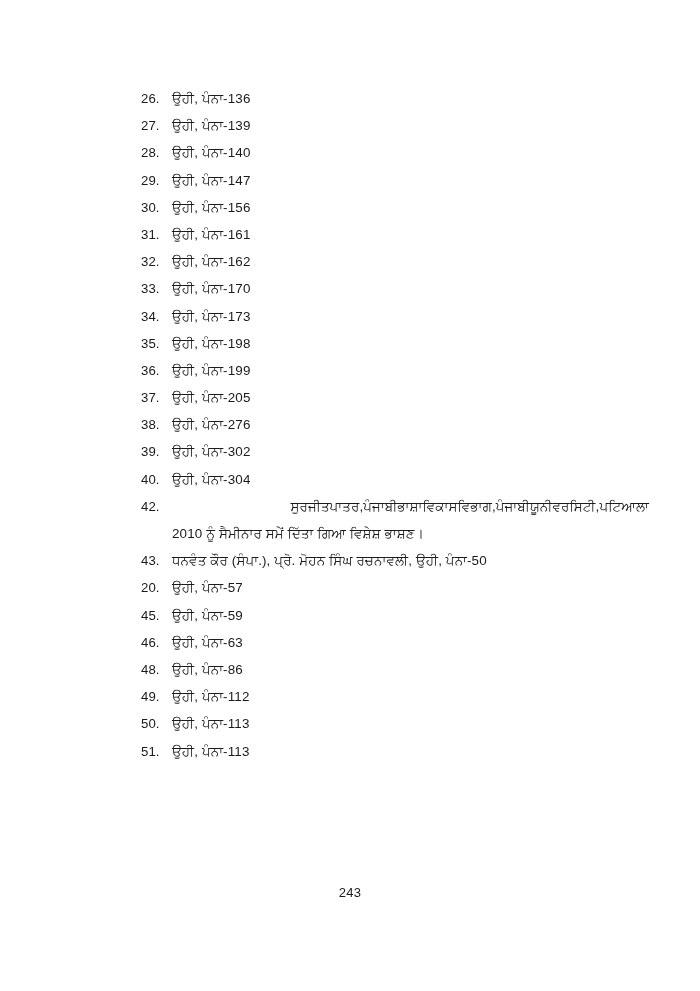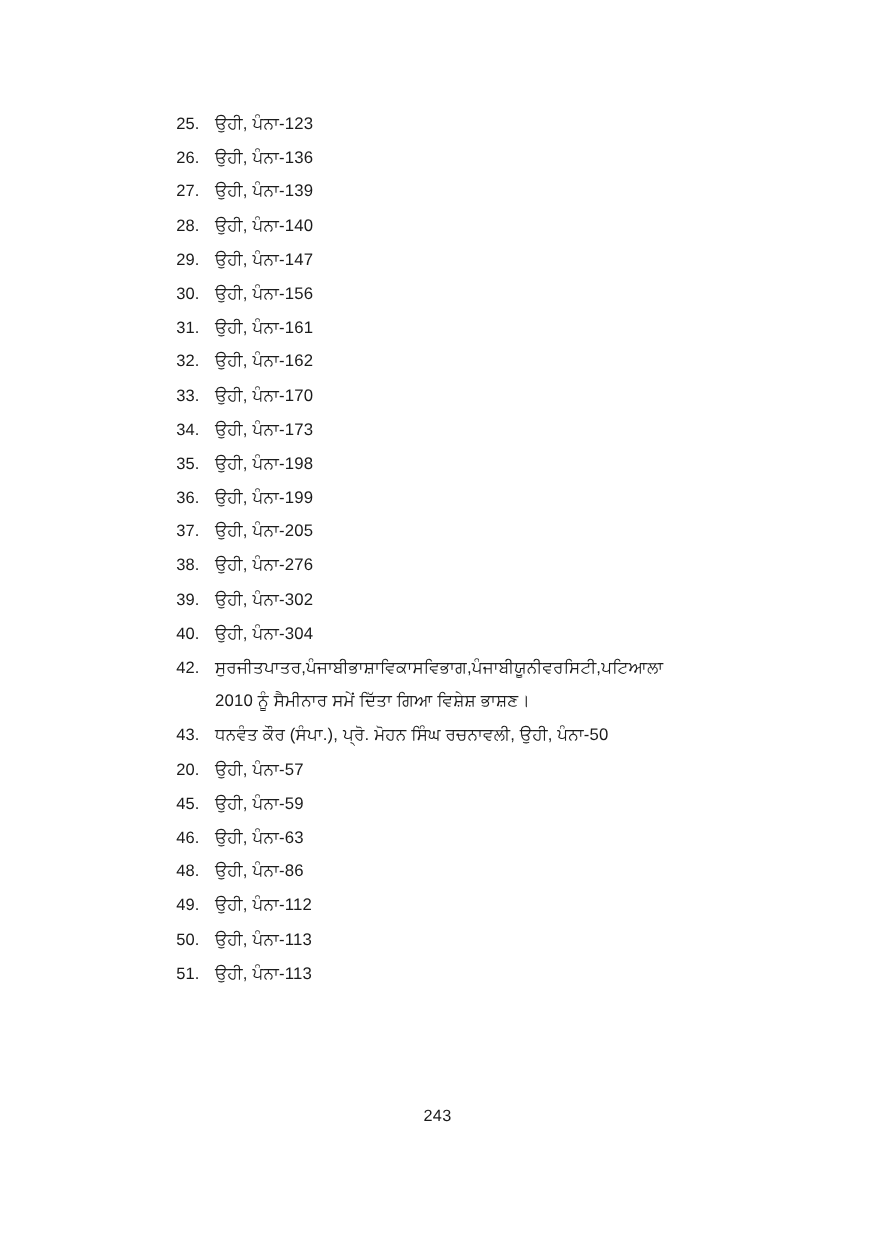--- a/index.html
+++ b/index.html
@@ -61,41 +61,40 @@
   }
   .note-entry.multi .note-text {
     display: block;
   }
   .note-entry.multi .note-text .ln {
     display: block;
     white-space: nowrap;
   }
   .note-entry.multi .note-text .ln.justify {
     display: flex;
-    justify-content: flex-start;
+    justify-content: flex-end;
     white-space: nowrap;
   }
   .page-number {
     position: absolute;
     left: 0;
     right: 0;
     top: 885px;
     text-align: center;
     font-size: 13px;
     color: #1b1b1b;
     letter-spacing: 0.3px;
   }
 </style>
 </head>
 <body>
 
 <div class="page">
 
   <div class="notes-list">
-      <div class="note-entry"><span class="note-num">25.</span><span class="note-text">ਉਹੀ, ਪੰਨਾ-123</span></div>
       <div class="note-entry"><span class="note-num">26.</span><span class="note-text">ਉਹੀ, ਪੰਨਾ-136</span></div>
       <div class="note-entry"><span class="note-num">27.</span><span class="note-text">ਉਹੀ, ਪੰਨਾ-139</span></div>
       <div class="note-entry"><span class="note-num">28.</span><span class="note-text">ਉਹੀ, ਪੰਨਾ-140</span></div>
       <div class="note-entry"><span class="note-num">29.</span><span class="note-text">ਉਹੀ, ਪੰਨਾ-147</span></div>
       <div class="note-entry"><span class="note-num">30.</span><span class="note-text">ਉਹੀ, ਪੰਨਾ-156</span></div>
       <div class="note-entry"><span class="note-num">31.</span><span class="note-text">ਉਹੀ, ਪੰਨਾ-161</span></div>
       <div class="note-entry"><span class="note-num">32.</span><span class="note-text">ਉਹੀ, ਪੰਨਾ-162</span></div>
       <div class="note-entry"><span class="note-num">33.</span><span class="note-text">ਉਹੀ, ਪੰਨਾ-170</span></div>
       <div class="note-entry"><span class="note-num">34.</span><span class="note-text">ਉਹੀ, ਪੰਨਾ-173</span></div>
       <div class="note-entry"><span class="note-num">35.</span><span class="note-text">ਉਹੀ, ਪੰਨਾ-198</span></div>

